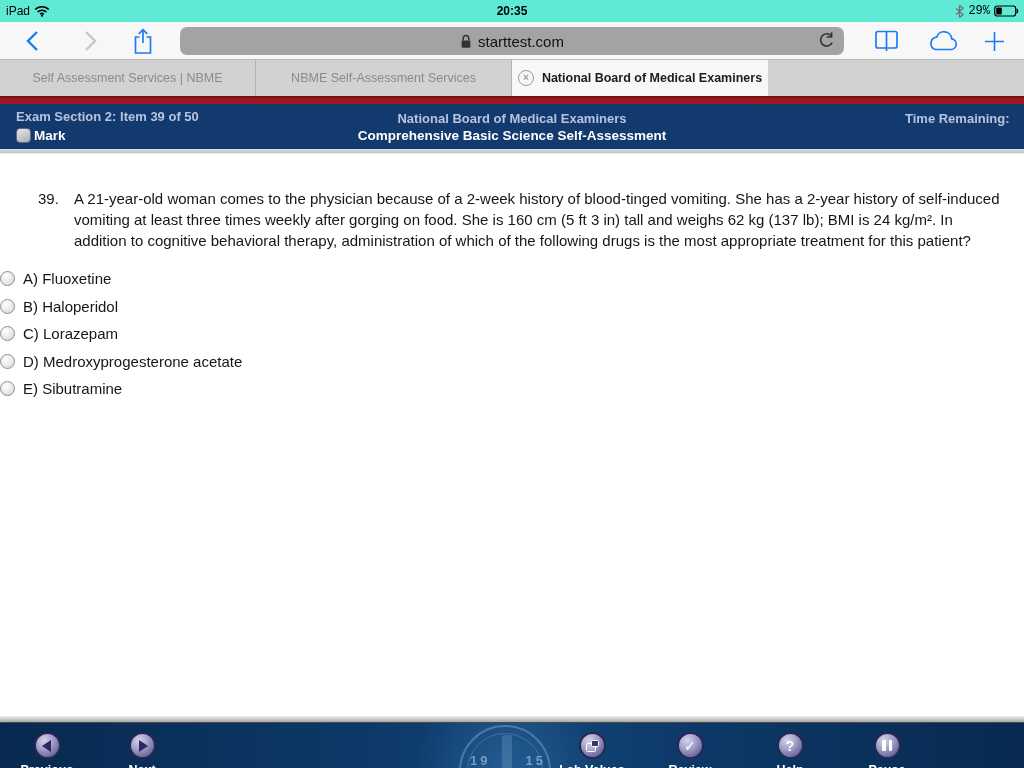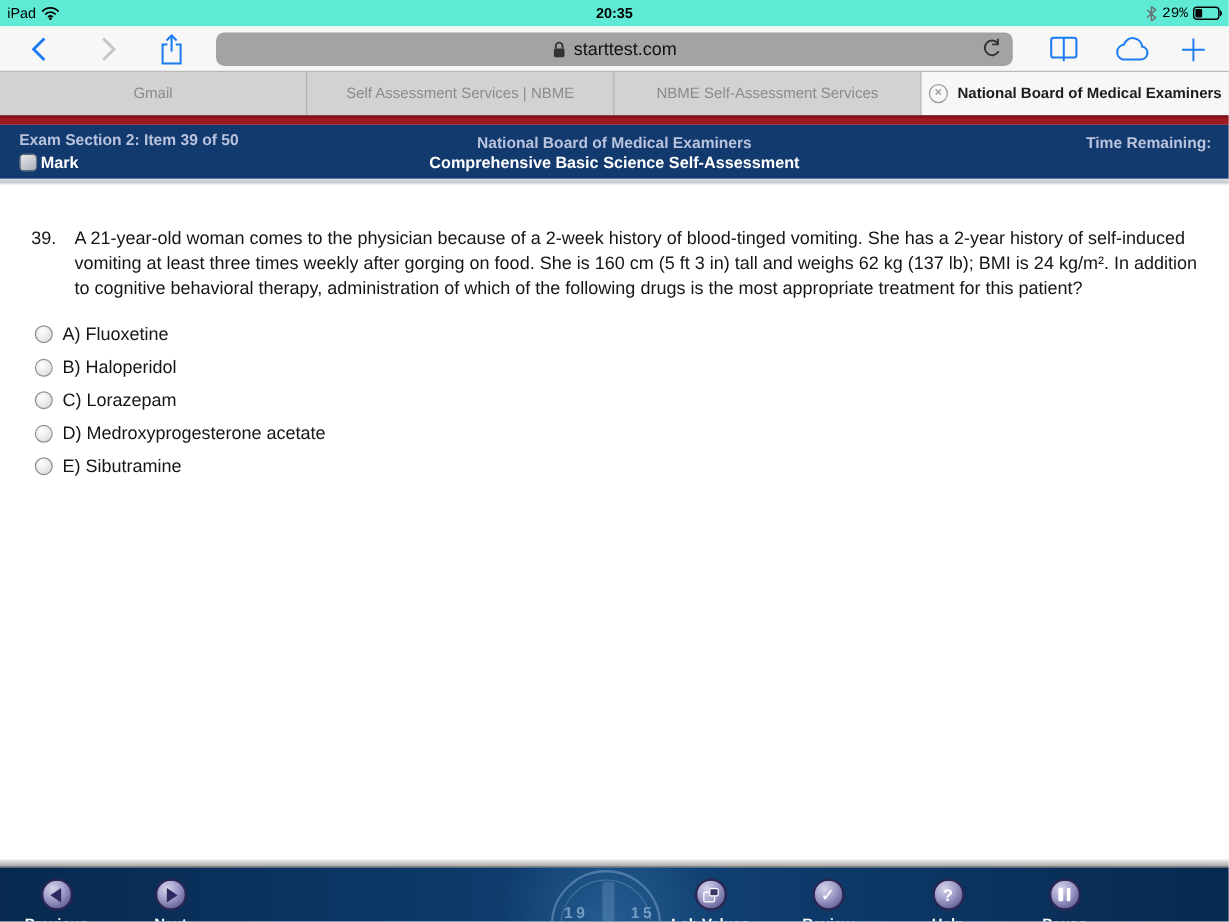--- a/index.html
+++ b/index.html
@@ -50,24 +50,24 @@
   .eh-center .l2 { font-size:13.5px; font-weight:bold; color:#fff; }
   .eh-right { position:absolute; left:905px; top:6px; width:119px; overflow:hidden; white-space:nowrap; line-height:17px; }
   .eh-right .l1 { font-size:13px; font-weight:bold; color:#b9c3dd; }
   .eh-right .l2 { font-size:13.5px; font-weight:bold; color:#fff;margin-top:43px; }
 
   .hdr-divider { position:absolute; top:149px; left:0; width:1024px; height:5px;
                  background:linear-gradient(#dadde2,#bfc4cb); border-bottom:1px solid #e8eaee; }
 
   
   .content { position:absolute; top:155px; left:0; width:1024px; height:561px; background:#fff; }
-  .question { display:flex; padding:33px 24px 0 26px; font-size:15px; line-height:21px; color:#161616; }
+  .question { display:flex; padding:33px 24px 0 38px; font-size:15px; line-height:21px; color:#161616; }
   .q-num { width:36px; flex:0 0 auto; }
   .q-text { width:938px; }
-  .optlist { margin-top:17px; padding-left:29px; }
+  .optlist { margin-top:17px; }
   .opt { display:flex; align-items:center; gap:8px; height:21px; margin-bottom:6.5px; font-size:15px; color:#161616; }
   .radio { width:15px; height:15px; border-radius:50%; border:1px solid #8f8f8f; flex:0 0 auto;
            background:radial-gradient(circle at 38% 32%, #ffffff, #e6e6e6 60%, #cfcfcf); }
 
   
   .graystrip { position:absolute; top:716px; left:0; width:1024px; height:7px;
                background:linear-gradient(#efefef,#a8a8a8); border-bottom:1px solid #4a4a4a; }
   .bottombar { position:absolute; top:723px; left:0; width:1024px; height:70px;
                background:
                  radial-gradient(circle 130px at 505px 45px, rgba(60,120,180,0.45), rgba(0,0,0,0) 70%),
@@ -186,23 +186,20 @@
   </span>
   <span class="tb-icon" style="left:982px;width:24px;">
     <svg width="21" height="21" viewBox="0 0 21 21">
       <path d="M10.5 1 V20 M1 10.5 H20" fill="none" stroke="#1b7cf2" stroke-width="1.6"></path>
     </svg>
   </span>
 </div>
 
 <div class="tabbar">
   <div class="tab">
-    <span>Gmail</span>
-  </div>
-  <div class="tab">
     <span>Self Assessment Services | NBME</span>
   </div>
   <div class="tab">
     <span>NBME Self-Assessment Services</span>
   </div>
   <div class="tab active">
     <span class="tab-close">×</span>
     <span>National Board of Medical Examiners</span>
   </div>
 </div>

